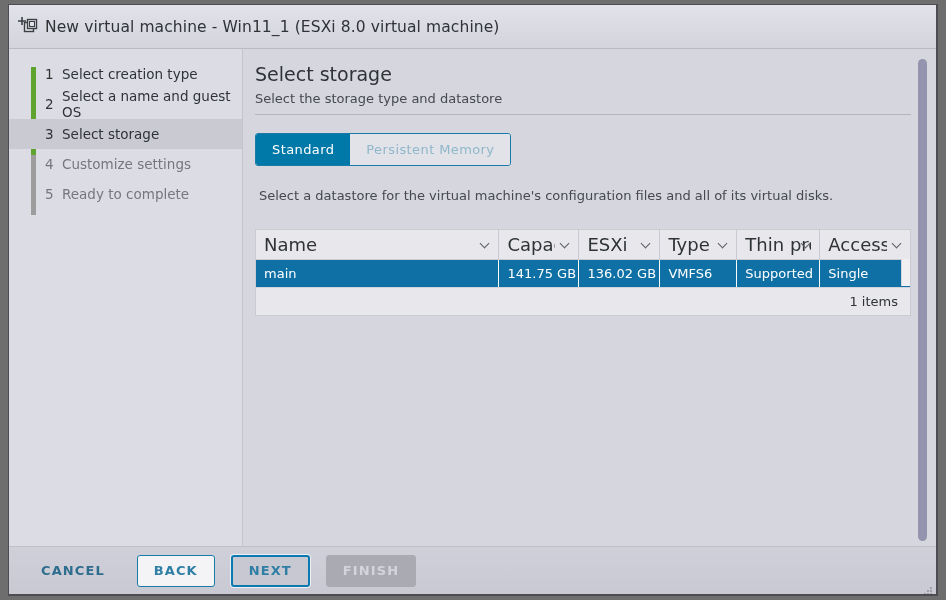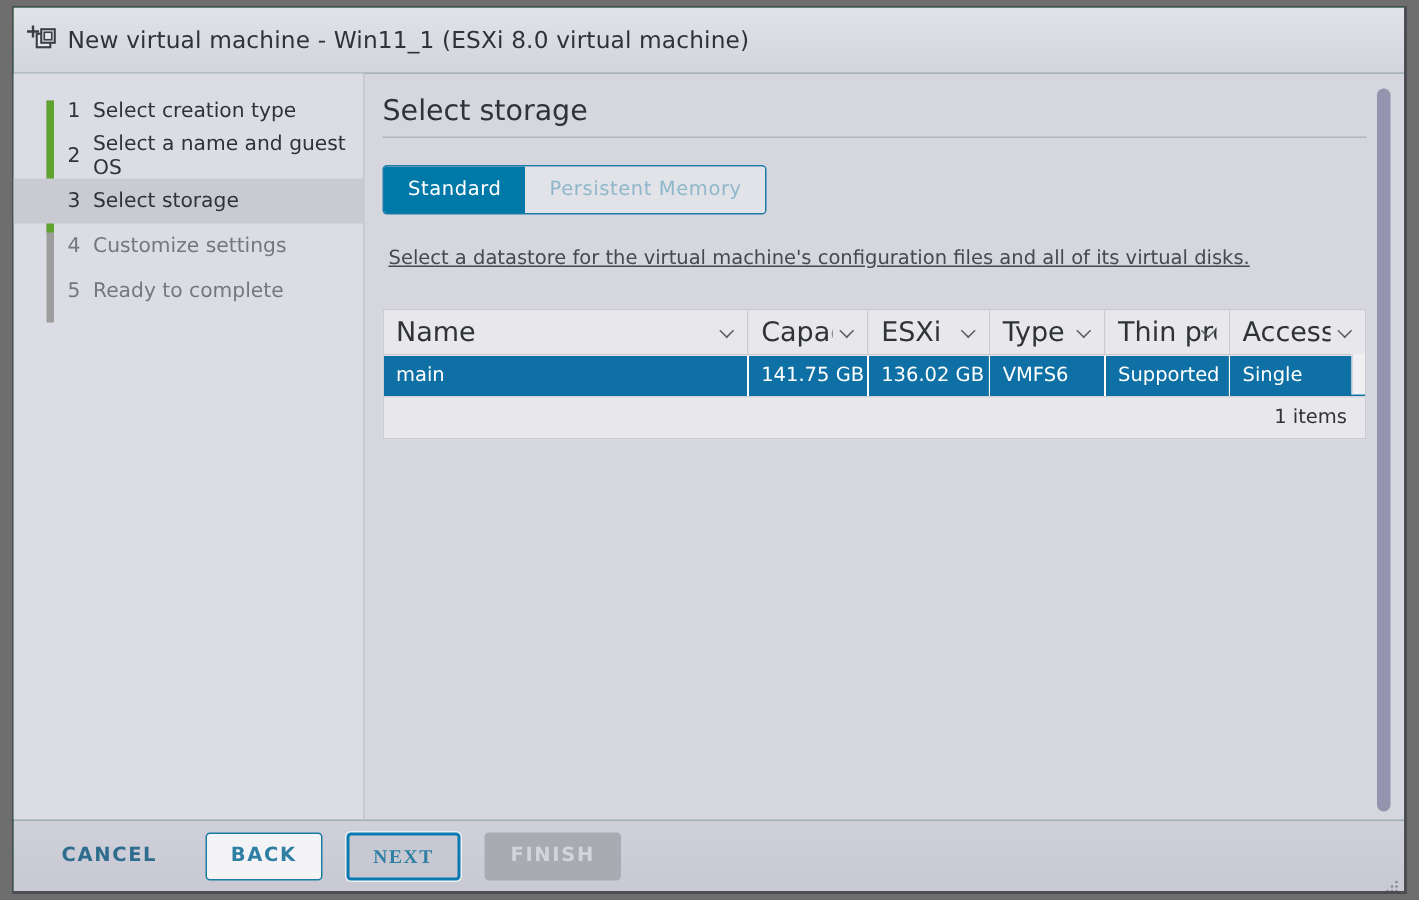--- a/index.html
+++ b/index.html
@@ -169,21 +169,20 @@
   }
   .seg-btn.disabled {
     background: #e2e3e9;
     color: #8fb7ca;
   }
 
   .helper-text {
     font-size: 13px;
     color: #46494d;
     margin: 22px 0 0 4px;
-    text-decoration: underline;
   }
 
   
   .table-wrap {
     margin-top: 26px;
     width: 656px;
     background: #fbfbfc;
     border: 1px solid #c9cad2;
     box-sizing: border-box;
     position: relative;
@@ -326,21 +325,20 @@
   .btn.outline {
     color: #2f7fa5;
     background: #f4f4f7;
     border: 1px solid #1a7ca6;
   }
   .btn.focused {
     color: #2f7fa5;
     background: #c7c8d1;
     border: 2px solid #0b7ab0;
     box-shadow: 0 0 0 1px #eef0f4;
-    font-family: Liberation Serif, serif;
   }
   .btn.disabled {
     color: #d4d5da;
     background: #a9aab2;
     border: 1px solid #a9aab2;
   }
   .resize-grip {
     position: absolute;
     right: 3px;
     bottom: 3px;
@@ -390,20 +388,21 @@
         </li>
         <li class="step pending">
           <span class="num">5</span>
           <span>Ready to complete</span>
         </li>
       </ul>
     </div>
 
     <div class="content">
       <h1 class="page-title">Select storage</h1>
+      <p class="page-sub">Select the storage type and datastore</p>
       <div class="divider"></div>
 
       <div class="segmented">
         <div class="seg-btn selected">Standard</div>
         <div class="seg-btn disabled">Persistent Memory</div>
       </div>
 
       <p class="helper-text">Select a datastore for the virtual machine's configuration files and all of its virtual disks.</p>
 
       <div class="table-wrap">

